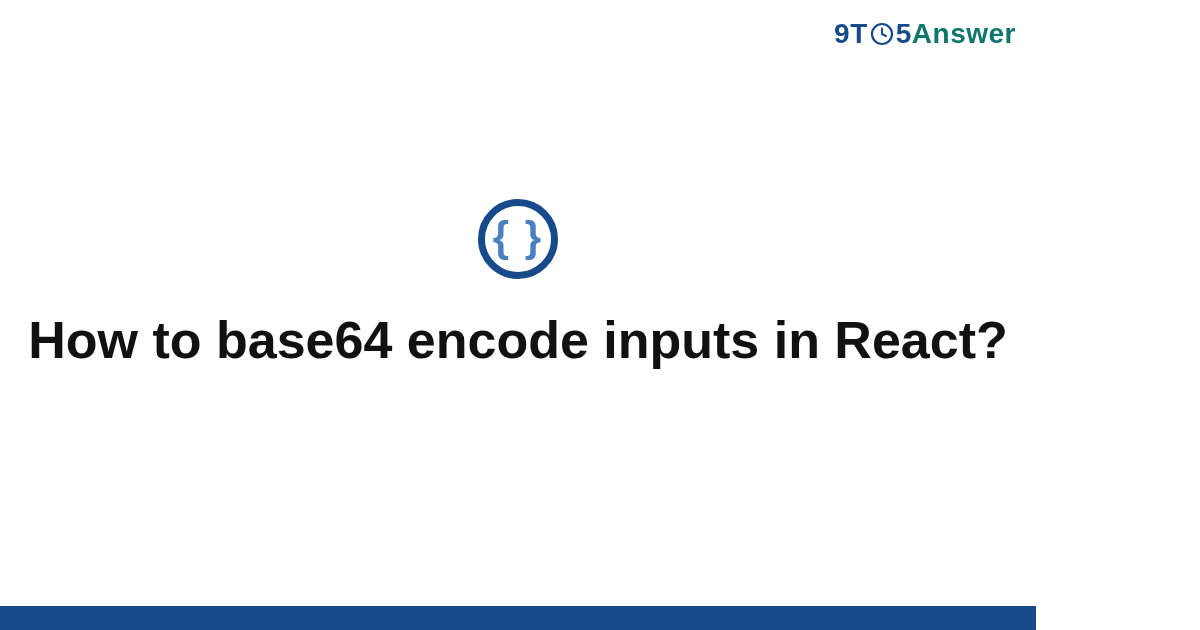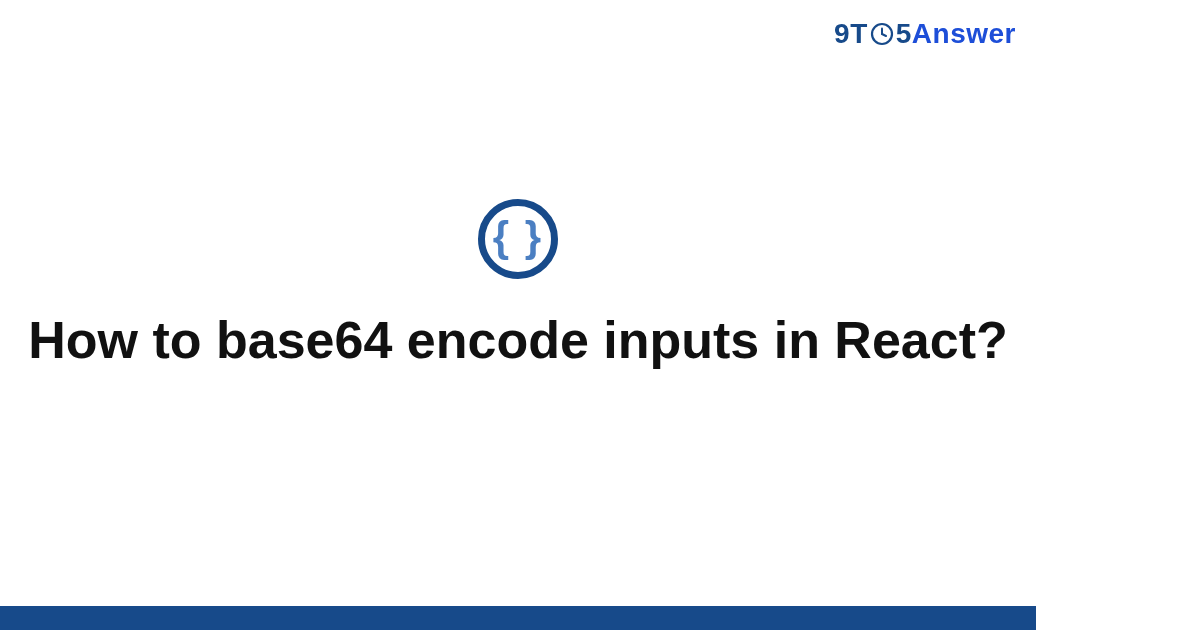--- a/index.html
+++ b/index.html
@@ -37,21 +37,21 @@
     .logo-clock {
       display: inline-flex;
       align-items: center;
       justify-content: center;
       width: 26px;
       height: 26px;
       margin: 0 1px;
       vertical-align: middle;
     }
     .logo-5answer {
-      color: #1d4ed8;
+      color: #0f766e;
     }
     .content {
       flex: 1;
       display: flex;
       flex-direction: column;
       align-items: center;
       justify-content: center;
       padding-bottom: 60px;
       gap: 30px;
     }

